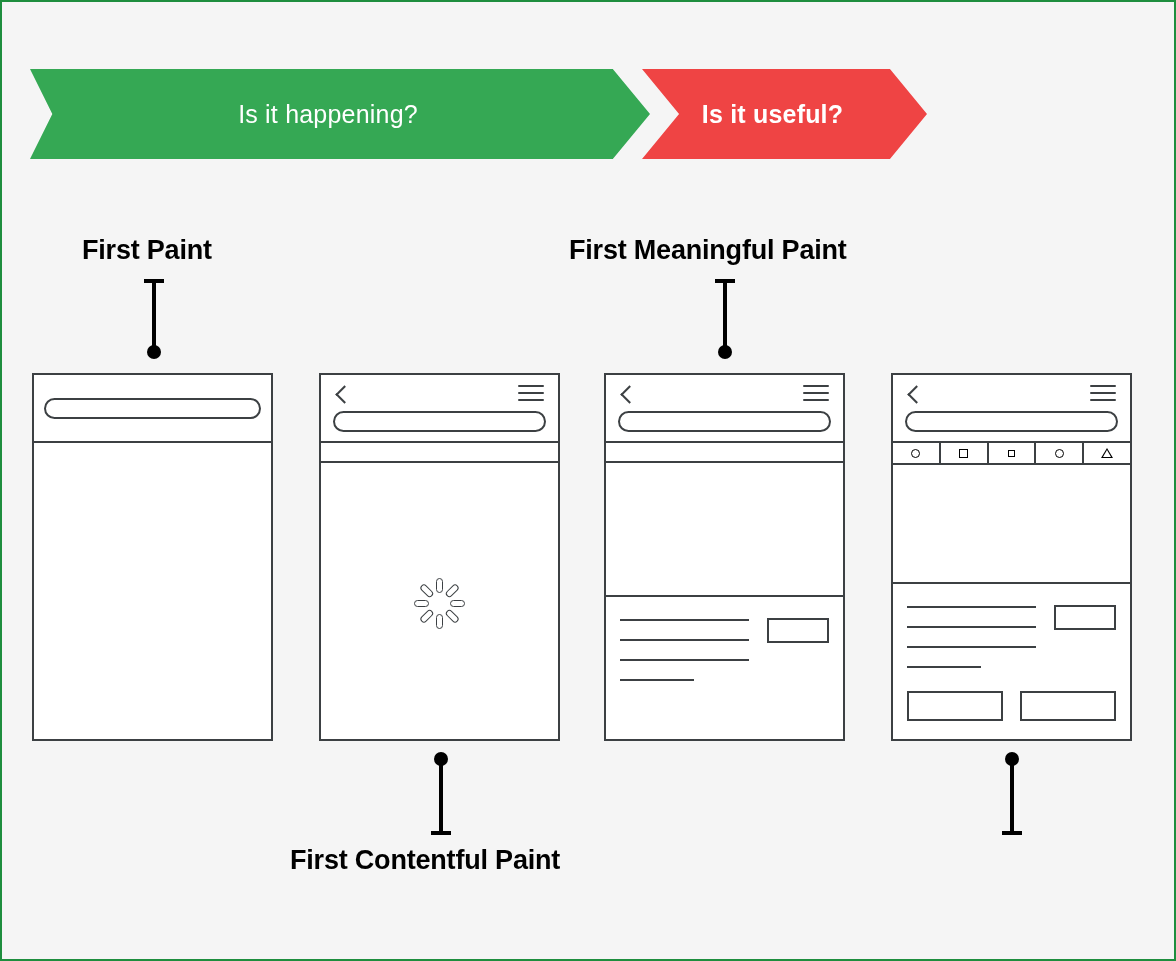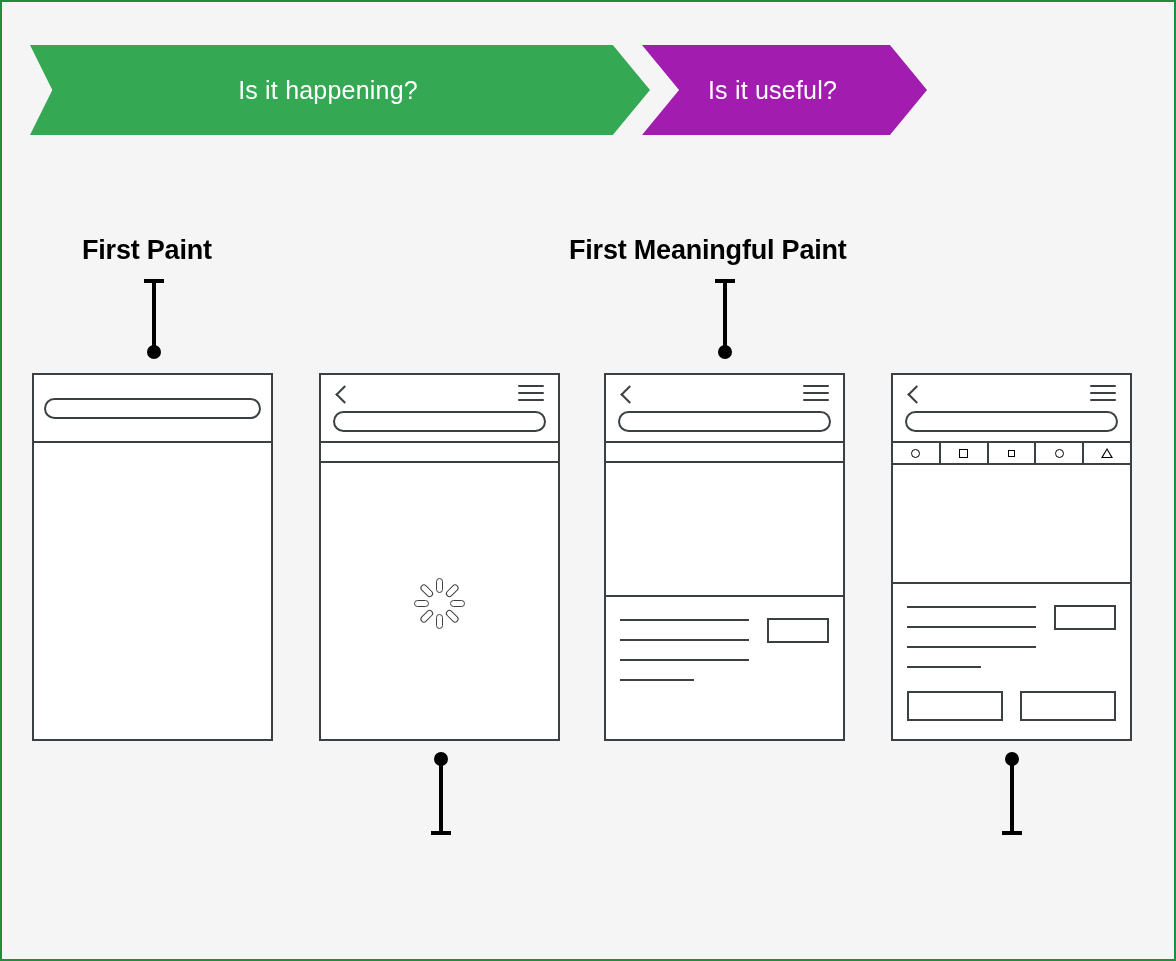--- a/index.html
+++ b/index.html
@@ -22,21 +22,21 @@
     box-sizing: border-box;
     background: #f5f5f5;
     border: 2px solid #1e8e3e;
     overflow: hidden;
   }
 
   
   .banner {
     position: absolute;
     left: 28px;
-    top: 43px;
+    top: 67px;
     width: 1115px;
     height: 90px;
   }
   .chev {
     position: absolute;
     top: 0;
     height: 90px;
     display: flex;
     align-items: center;
     justify-content: center;
@@ -48,22 +48,23 @@
   }
   .chev-1 {
     left: 0;
     width: 620px;
     background: #35a854;
     clip-path: polygon(0 0, 94% 0, 100% 50%, 94% 100%, 0 100%, 3.6% 50%);
   }
   .chev-2 {
     left: 612px;
     width: 285px;
-    background: #a21caf;
+    background: #ef4444;
     clip-path: polygon(0 0, 87% 0, 100% 50%, 87% 100%, 0 100%, 13% 50%);
+    font-weight: bold;
   }
   .chev-3 {
     left: 868px;
     width: 247px;
     background: #1e8e3e;
     clip-path: polygon(0 0, 89% 0, 100% 50%, 89% 100%, 0 100%, 15% 50%);
   }
   .chev-1 .chev-label { transform: translateX(-12px); }
   .chev-2 .chev-label { transform: translateX(-12px); }
   .chev-3 .chev-label { transform: translateX(-8px); }
@@ -360,20 +361,21 @@
     <div class="chev chev-1">
       <span class="chev-label">Is it happening?</span>
     </div>
     <div class="chev chev-2">
       <span class="chev-label">Is it useful?</span>
     </div>
   </div>
 
   <div class="metric-label lbl-fp">First Paint</div>
   <div class="metric-label lbl-fmp">First Meaningful Paint</div>
+  <div class="metric-label lbl-fcp">First Contentful Paint</div>
 
   <div class="connector conn-top conn-fp">
     <div class="cap"></div>
     <div class="stem"></div>
     <div class="dot"></div>
   </div>
   <div class="connector conn-top conn-fmp">
     <div class="cap"></div>
     <div class="stem"></div>
     <div class="dot"></div>

